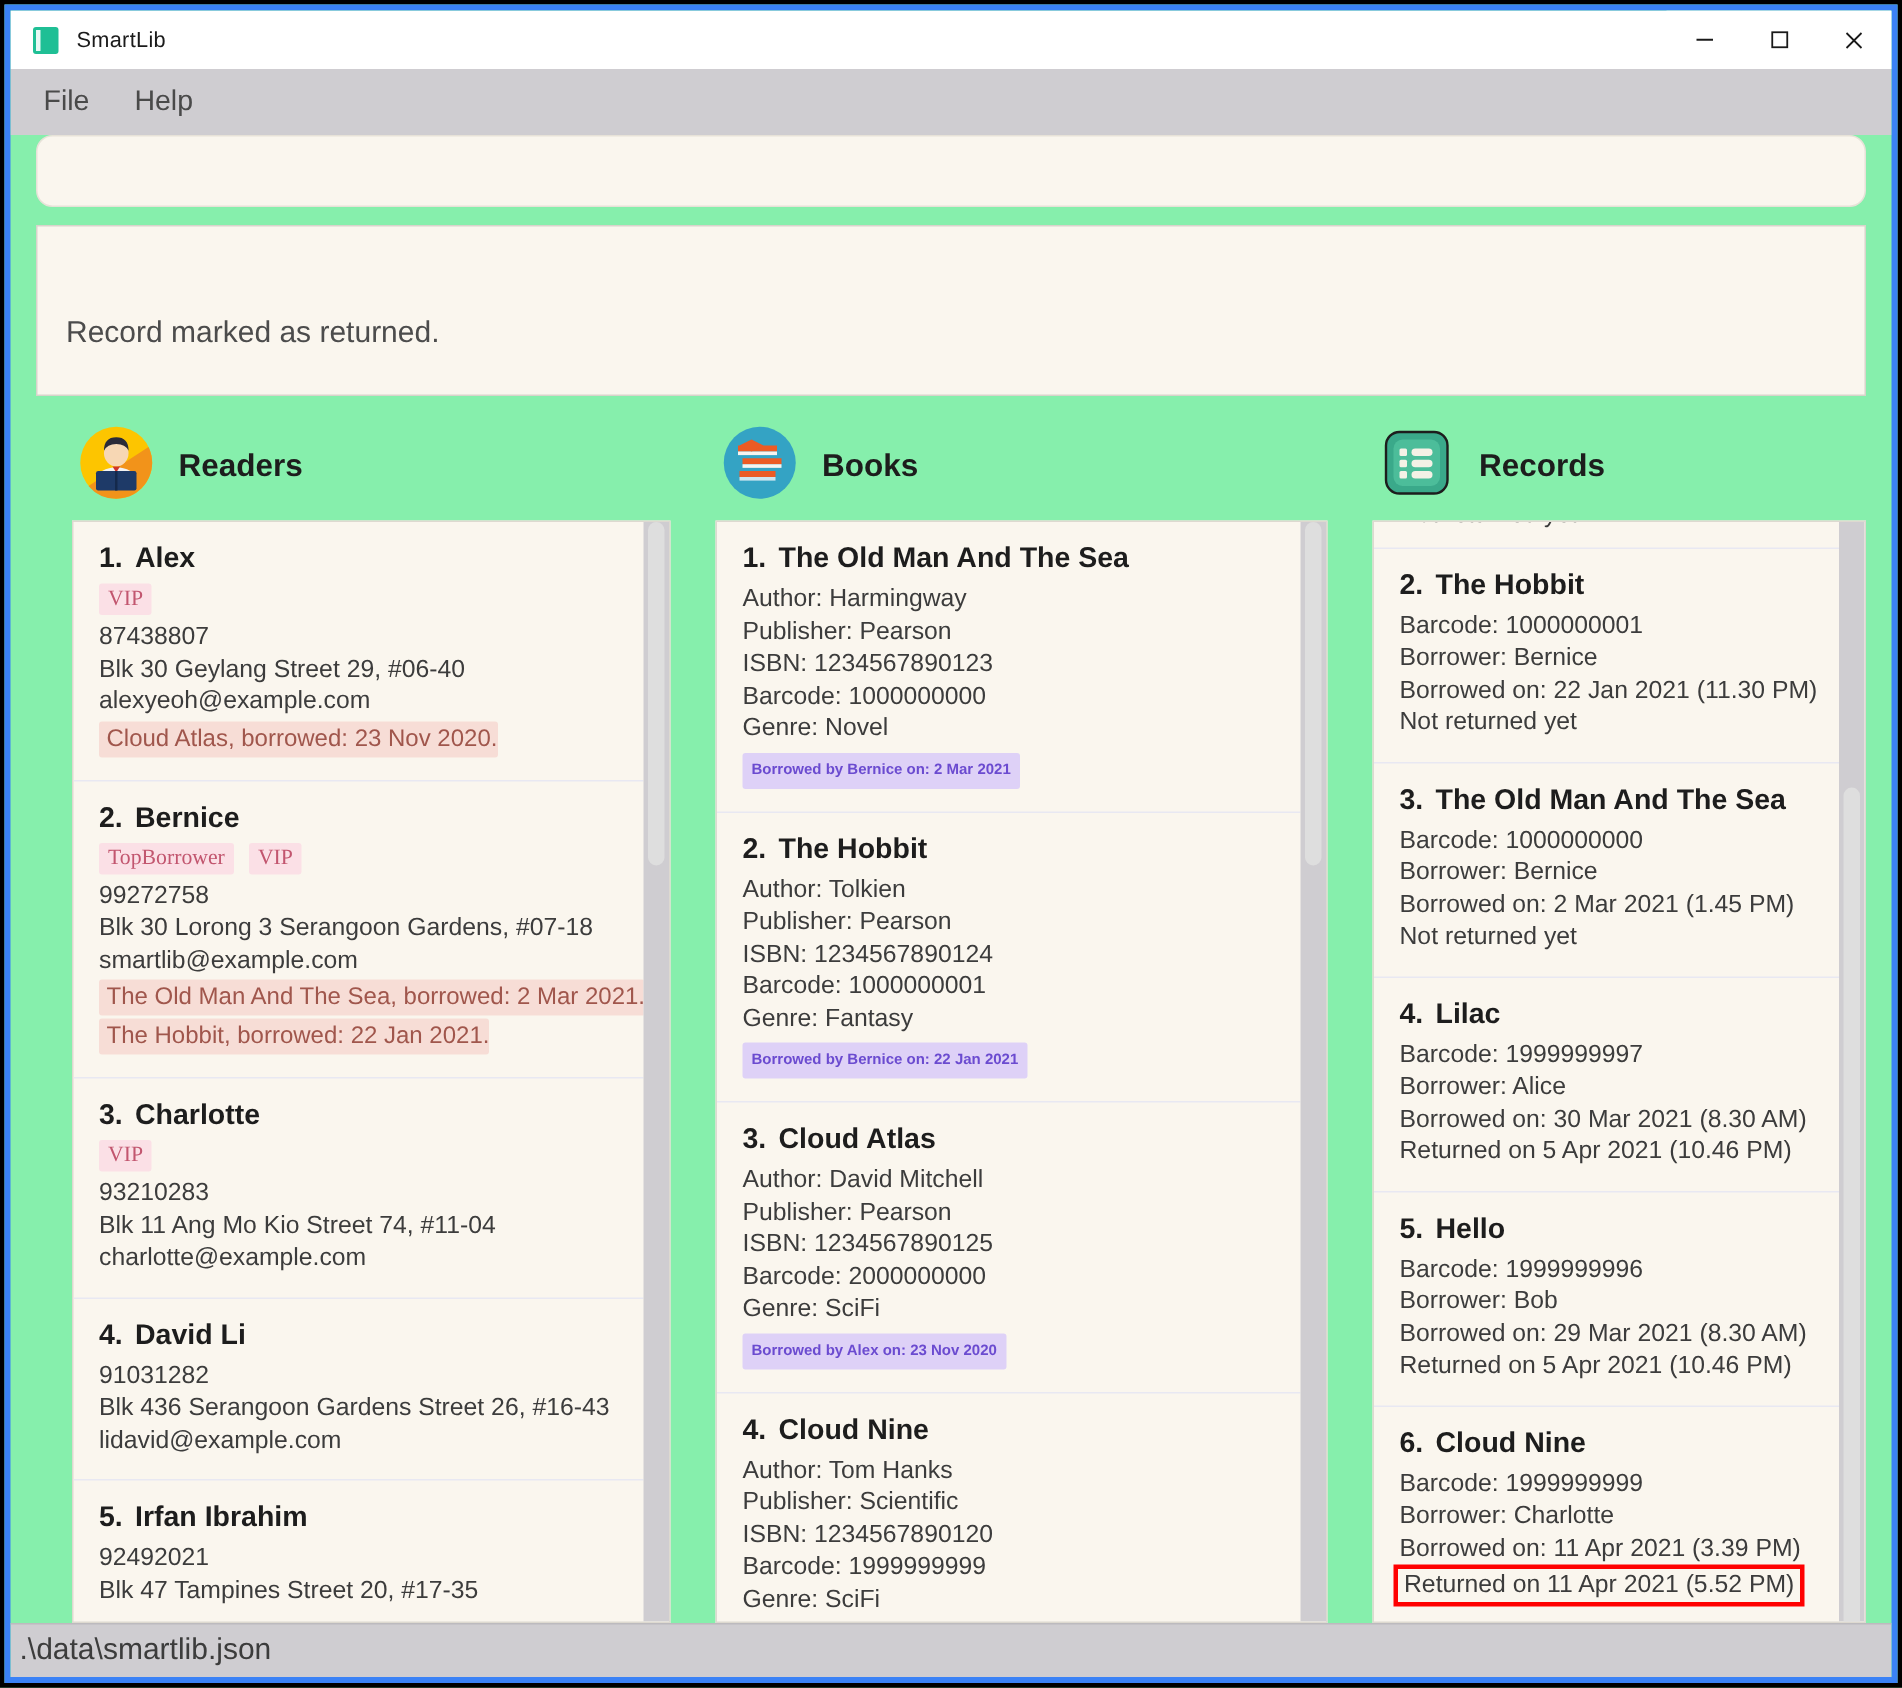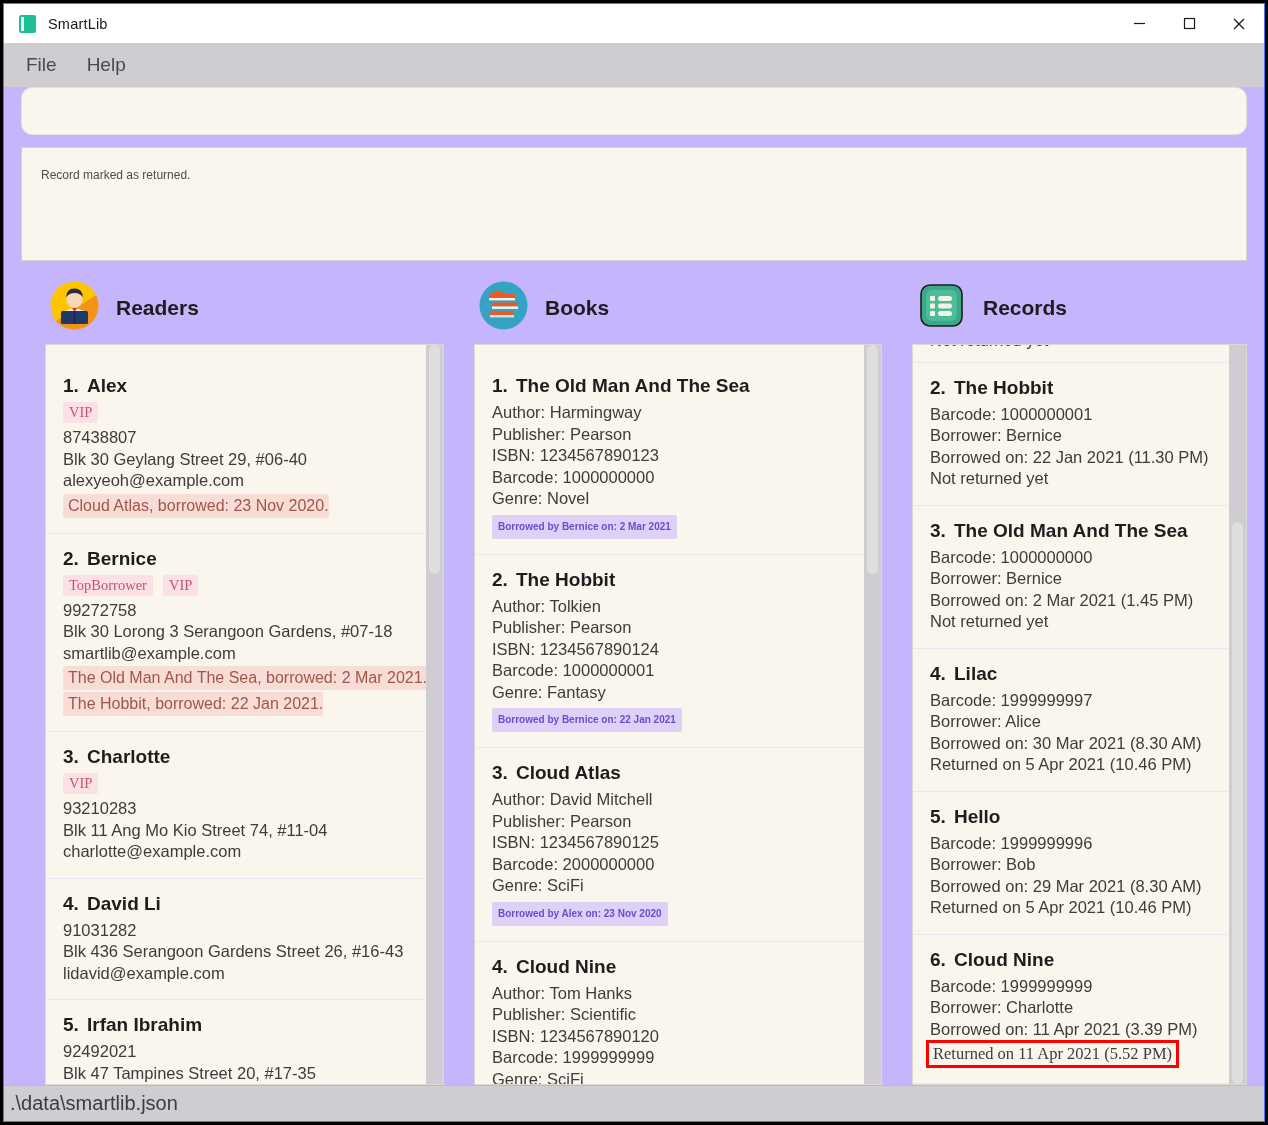--- a/index.html
+++ b/index.html
@@ -5,22 +5,22 @@
   * { box-sizing: border-box; margin: 0; padding: 0; }
   html, body {
     width: 1268px; height: 1125px;
     font-family: "Liberation Sans", sans-serif;
     background: #000;
     overflow: hidden;
   }
   .window {
     position: absolute; left: 3px; top: 3px;
     width: 1262px; height: 1119px;
-    background: #c4b5fd;
-    border: 1px solid #3b82f6;
+    background: #86efac;
+    border: 4px solid #3b82f6;
     display: flex; flex-direction: column;
     overflow: hidden;
   }
   
   .titlebar {
     height: 39px; background: #ffffff;
     display: flex; align-items: center;
     flex: 0 0 39px;
   }
   .title-left { display: flex; align-items: center; padding-left: 15px; gap: 12px; }
@@ -62,21 +62,21 @@
     padding: 0 16px;
   }
   
   .result-wrap { padding: 10px 17px 0 17px; flex: 0 0 124px; }
   .result-box {
     width: 100%; height: 114px;
     background: #faf6ee;
     border: 1px solid #d8d4cb;
     padding: 20px 19px;
   }
-  .result-text { font-size: 12px; color: #4c4c4c; }
+  .result-text { font-size: 20px; color: #4c4c4c; margin-top: 40px; }
   
   .panels {
     flex: 1 1 auto;
     display: flex;
     padding: 10px 0 0 0;
     min-height: 0;
   }
   .panel {
     display: flex; flex-direction: column;
     min-width: 0; min-height: 0;
@@ -98,21 +98,21 @@
     border: 1px solid #ddd9d0;
     overflow: hidden;
     position: relative;
     display: flex;
   }
   .list {
     flex: 1 1 auto;
     overflow: hidden;
     position: relative;
   }
-  .list-inner { position: absolute; left: 0; right: 0; top: 16px; }
+  .list-inner { position: absolute; left: 0; right: 0; top: 0; }
   .card {
     padding: 14px 17px 15px 17px;
     border-bottom: 1px solid #e8e8f2;
   }
   .card-title {
     font-size: 19px; font-weight: bold; color: #1d1d1d;
     margin-bottom: 5px;
     white-space: nowrap;
   }
   .card-title .idx { display: inline-block; min-width: 24px; }
@@ -137,21 +137,20 @@
     margin-top: 5px; line-height: 19px;
     white-space: nowrap;
     font-weight: bold;
   }
   .highlight-box {
     display: inline-block;
     border: 3px solid #ff0000;
     padding: 0 4px 1px 4px;
     margin-left: -4px;
     line-height: 21px;
-    font-family: Liberation Serif, serif;
   }
   
   .sbar {
     flex: 0 0 17px; width: 17px;
     background: #cfcdd1;
     position: relative;
   }
   .sthumb {
     position: absolute; left: 3px; width: 11px;
     background: #dedede; border-radius: 6px;

